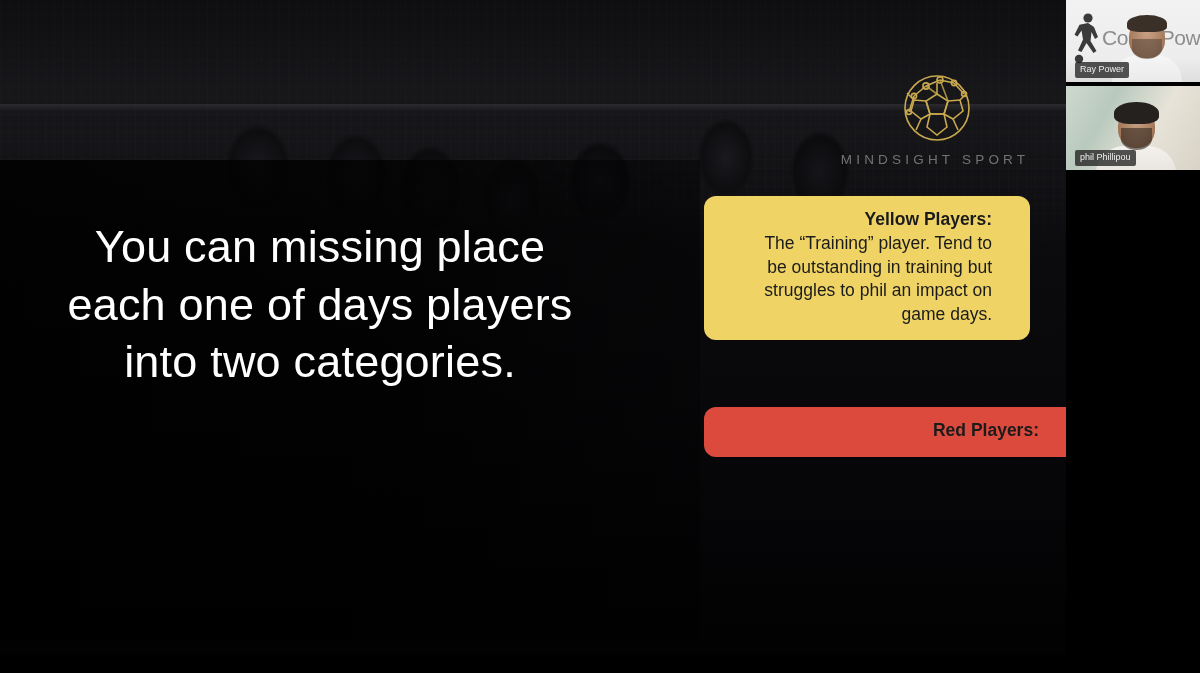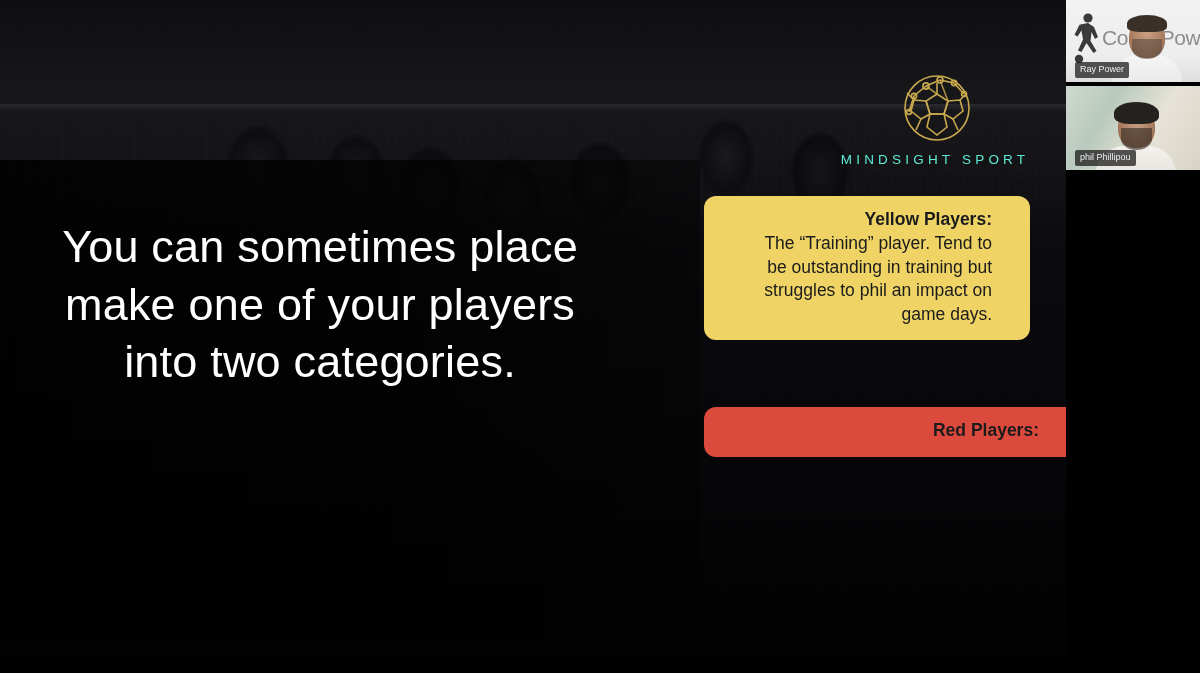--- a/index.html
+++ b/index.html
@@ -47,21 +47,21 @@
     background:linear-gradient(to right, rgba(0,0,0,.86) 0%, rgba(0,0,0,.74) 55%, rgba(0,0,0,.40) 100%);
   }
 
   
   #logo{
     position:absolute; right:36px; top:64px; width:190px;
     display:flex; flex-direction:column; align-items:center; gap:6px;
   }
   #logo svg{ display:block; }
   #logo-text{
-    color:#5eead4; font-size:13.5px; letter-spacing:4.2px; font-weight:500;
+    color:#737373; font-size:13.5px; letter-spacing:4.2px; font-weight:500;
     white-space:nowrap;
   }
 
   
   #headline{
     position:absolute; left:0; top:218px; width:640px;
     text-align:center; color:#ffffff;
     font-size:45px; line-height:1.28; font-weight:400;
     letter-spacing:.2px;
   }
@@ -180,22 +180,22 @@
           <circle cx="62" cy="19" r="2.6"></circle>
           <circle cx="72" cy="30" r="2.4"></circle>
           <path d="M34,22 L22,32 M34,22 L48,16 M48,16 L62,19 M62,19 L72,30 M22,32 L17,48"></path>
           <path d="M34,22 L45,30 M48,16 L56,37" opacity=".8"></path>
         </svg>
       </span>
       <div id="logo-text">MINDSIGHT SPORT</div>
     </div>
 
     <div id="headline">
-      <span class="ln">You can sometimes place</span>
-      <span class="ln">make one of your players</span>
+      <span class="ln">You can missing place</span>
+      <span class="ln">each one of days players</span>
       <span class="ln">into two categories.</span>
     </div>
 
     <div class="card" id="card-yellow">
       <span class="card-title">Yellow Players:</span>
       <span class="card-body">The “Training” player. Tend to be outstanding in training but struggles to phil an impact on game days.</span>
     </div>
 
     <div class="card" id="card-red">
       <span class="card-title">Red Players:</span>

